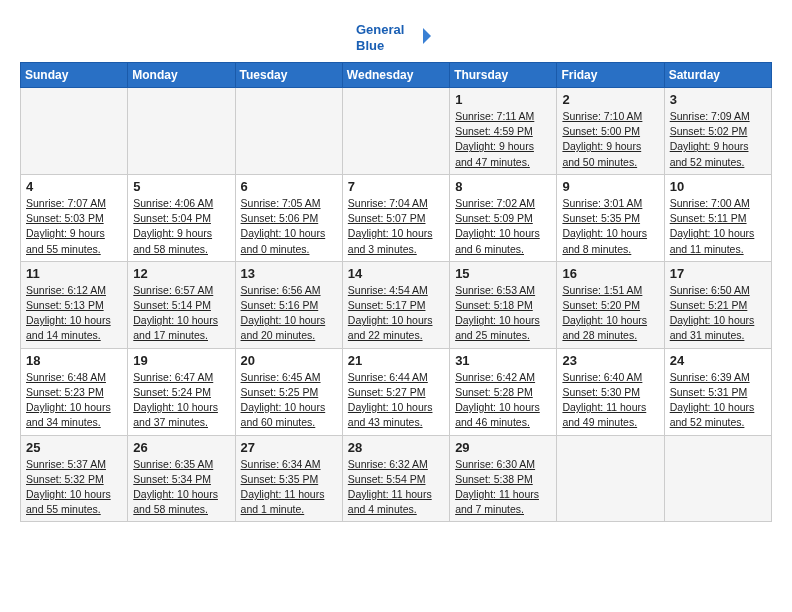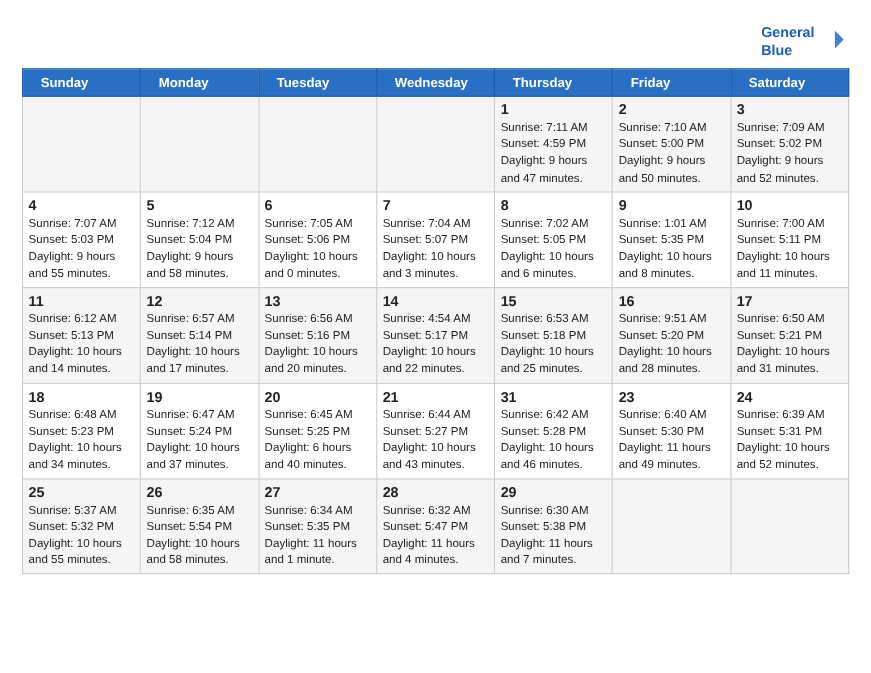--- a/index.html
+++ b/index.html
@@ -9,21 +9,21 @@
       width: 792px;
       min-height: 612px;
       padding: 16px 20px;
     }
     .header-logo {
       display: flex;
       align-items: flex-start;
     }
     .top-section {
       display: flex;
-      justify-content: flex-end;
+      justify-content: center;
       align-items: flex-start;
       margin-bottom: 6px;
     }
     .calendar-title {
       text-align: right;
     }
     .calendar-title h1 {
       font-size: 36px;
       font-weight: normal;
       color: #222;
@@ -37,21 +37,21 @@
     table {
       width: 100%;
       border-collapse: collapse;
       table-layout: fixed;
     }
     thead tr th {
       background-color: #2970c5;
       color: #fff;
       font-size: 12px;
       font-weight: bold;
-      padding: 5px 16px;
+      padding: 5px 4px;
       text-align: left;
       border: 1px solid #1a5aaa;
     }
     tbody tr td {
       border: 1px solid #ccc;
       vertical-align: top;
       padding: 4px 5px;
       font-size: 10.5px;
       color: #222;
       height: 80px;
@@ -63,20 +63,21 @@
       background-color: #fff;
     }
     .day-number {
       font-size: 13px;
       font-weight: bold;
       display: block;
       margin-bottom: 2px;
     }
     .day-info {
       line-height: 1.45;
+      text-decoration: underline;
     }
   </style>
 </head>
 <body>
 
 <div class="top-section">
   <div class="header-logo">
     <svg width="80" height="40" viewBox="0 0 80 40">
       <text x="0" y="18" font-size="13" font-weight="bold" fill="#1a5fb4" font-family="Arial">General</text>
       <text x="0" y="34" font-size="13" font-weight="bold" fill="#1a5fb4" font-family="Arial">Blue</text>
@@ -120,37 +121,37 @@
           <div class="day-info"><span>Sunrise: 7:09 AM</span><br><span>Sunset: 5:02 PM</span><br><span>Daylight: 9 hours and 52 minutes.</span></div>
         </td>
       </tr>
       <tr>
         <td>
           <span class="day-number">4</span>
           <div class="day-info"><span>Sunrise: 7:07 AM</span><br><span>Sunset: 5:03 PM</span><br><span>Daylight: 9 hours and 55 minutes.</span></div>
         </td>
         <td>
           <span class="day-number">5</span>
-          <div class="day-info"><span>Sunrise: 7:12 AM</span><br><span>Sunset: 5:04 PM</span><br><span>Daylight: 9 hours and 58 minutes.</span></div>
+          <div class="day-info"><span>Sunrise: 4:06 AM</span><br><span>Sunset: 5:04 PM</span><br><span>Daylight: 9 hours and 58 minutes.</span></div>
         </td>
         <td>
           <span class="day-number">6</span>
           <div class="day-info"><span>Sunrise: 7:05 AM</span><br><span>Sunset: 5:06 PM</span><br><span>Daylight: 10 hours and 0 minutes.</span></div>
         </td>
         <td>
           <span class="day-number">7</span>
           <div class="day-info"><span>Sunrise: 7:04 AM</span><br><span>Sunset: 5:07 PM</span><br><span>Daylight: 10 hours and 3 minutes.</span></div>
         </td>
         <td>
           <span class="day-number">8</span>
-          <div class="day-info"><span>Sunrise: 7:02 AM</span><br><span>Sunset: 5:05 PM</span><br><span>Daylight: 10 hours and 6 minutes.</span></div>
+          <div class="day-info"><span>Sunrise: 7:02 AM</span><br><span>Sunset: 5:09 PM</span><br><span>Daylight: 10 hours and 6 minutes.</span></div>
         </td>
         <td>
           <span class="day-number">9</span>
-          <div class="day-info"><span>Sunrise: 1:01 AM</span><br><span>Sunset: 5:35 PM</span><br><span>Daylight: 10 hours and 8 minutes.</span></div>
+          <div class="day-info"><span>Sunrise: 3:01 AM</span><br><span>Sunset: 5:35 PM</span><br><span>Daylight: 10 hours and 8 minutes.</span></div>
         </td>
         <td>
           <span class="day-number">10</span>
           <div class="day-info"><span>Sunrise: 7:00 AM</span><br><span>Sunset: 5:11 PM</span><br><span>Daylight: 10 hours and 11 minutes.</span></div>
         </td>
       </tr>
       <tr>
         <td>
           <span class="day-number">11</span>
           <div class="day-info"><span>Sunrise: 6:12 AM</span><br><span>Sunset: 5:13 PM</span><br><span>Daylight: 10 hours and 14 minutes.</span></div>
@@ -166,39 +167,39 @@
         <td>
           <span class="day-number">14</span>
           <div class="day-info"><span>Sunrise: 4:54 AM</span><br><span>Sunset: 5:17 PM</span><br><span>Daylight: 10 hours and 22 minutes.</span></div>
         </td>
         <td>
           <span class="day-number">15</span>
           <div class="day-info"><span>Sunrise: 6:53 AM</span><br><span>Sunset: 5:18 PM</span><br><span>Daylight: 10 hours and 25 minutes.</span></div>
         </td>
         <td>
           <span class="day-number">16</span>
-          <div class="day-info"><span>Sunrise: 9:51 AM</span><br><span>Sunset: 5:20 PM</span><br><span>Daylight: 10 hours and 28 minutes.</span></div>
+          <div class="day-info"><span>Sunrise: 1:51 AM</span><br><span>Sunset: 5:20 PM</span><br><span>Daylight: 10 hours and 28 minutes.</span></div>
         </td>
         <td>
           <span class="day-number">17</span>
           <div class="day-info"><span>Sunrise: 6:50 AM</span><br><span>Sunset: 5:21 PM</span><br><span>Daylight: 10 hours and 31 minutes.</span></div>
         </td>
       </tr>
       <tr>
         <td>
           <span class="day-number">18</span>
           <div class="day-info"><span>Sunrise: 6:48 AM</span><br><span>Sunset: 5:23 PM</span><br><span>Daylight: 10 hours and 34 minutes.</span></div>
         </td>
         <td>
           <span class="day-number">19</span>
           <div class="day-info"><span>Sunrise: 6:47 AM</span><br><span>Sunset: 5:24 PM</span><br><span>Daylight: 10 hours and 37 minutes.</span></div>
         </td>
         <td>
           <span class="day-number">20</span>
-          <div class="day-info"><span>Sunrise: 6:45 AM</span><br><span>Sunset: 5:25 PM</span><br><span>Daylight: 6 hours and 40 minutes.</span></div>
+          <div class="day-info"><span>Sunrise: 6:45 AM</span><br><span>Sunset: 5:25 PM</span><br><span>Daylight: 10 hours and 60 minutes.</span></div>
         </td>
         <td>
           <span class="day-number">21</span>
           <div class="day-info"><span>Sunrise: 6:44 AM</span><br><span>Sunset: 5:27 PM</span><br><span>Daylight: 10 hours and 43 minutes.</span></div>
         </td>
         <td>
           <span class="day-number">31</span>
           <div class="day-info"><span>Sunrise: 6:42 AM</span><br><span>Sunset: 5:28 PM</span><br><span>Daylight: 10 hours and 46 minutes.</span></div>
         </td>
         <td>
@@ -210,29 +211,29 @@
           <div class="day-info"><span>Sunrise: 6:39 AM</span><br><span>Sunset: 5:31 PM</span><br><span>Daylight: 10 hours and 52 minutes.</span></div>
         </td>
       </tr>
       <tr>
         <td>
           <span class="day-number">25</span>
           <div class="day-info"><span>Sunrise: 5:37 AM</span><br><span>Sunset: 5:32 PM</span><br><span>Daylight: 10 hours and 55 minutes.</span></div>
         </td>
         <td>
           <span class="day-number">26</span>
-          <div class="day-info"><span>Sunrise: 6:35 AM</span><br><span>Sunset: 5:54 PM</span><br><span>Daylight: 10 hours and 58 minutes.</span></div>
+          <div class="day-info"><span>Sunrise: 6:35 AM</span><br><span>Sunset: 5:34 PM</span><br><span>Daylight: 10 hours and 58 minutes.</span></div>
         </td>
         <td>
           <span class="day-number">27</span>
           <div class="day-info"><span>Sunrise: 6:34 AM</span><br><span>Sunset: 5:35 PM</span><br><span>Daylight: 11 hours and 1 minute.</span></div>
         </td>
         <td>
           <span class="day-number">28</span>
-          <div class="day-info"><span>Sunrise: 6:32 AM</span><br><span>Sunset: 5:47 PM</span><br><span>Daylight: 11 hours and 4 minutes.</span></div>
+          <div class="day-info"><span>Sunrise: 6:32 AM</span><br><span>Sunset: 5:54 PM</span><br><span>Daylight: 11 hours and 4 minutes.</span></div>
         </td>
         <td>
           <span class="day-number">29</span>
           <div class="day-info"><span>Sunrise: 6:30 AM</span><br><span>Sunset: 5:38 PM</span><br><span>Daylight: 11 hours and 7 minutes.</span></div>
         </td>
         <td></td>
         <td></td>
       </tr>
     </tbody>
 </table>

